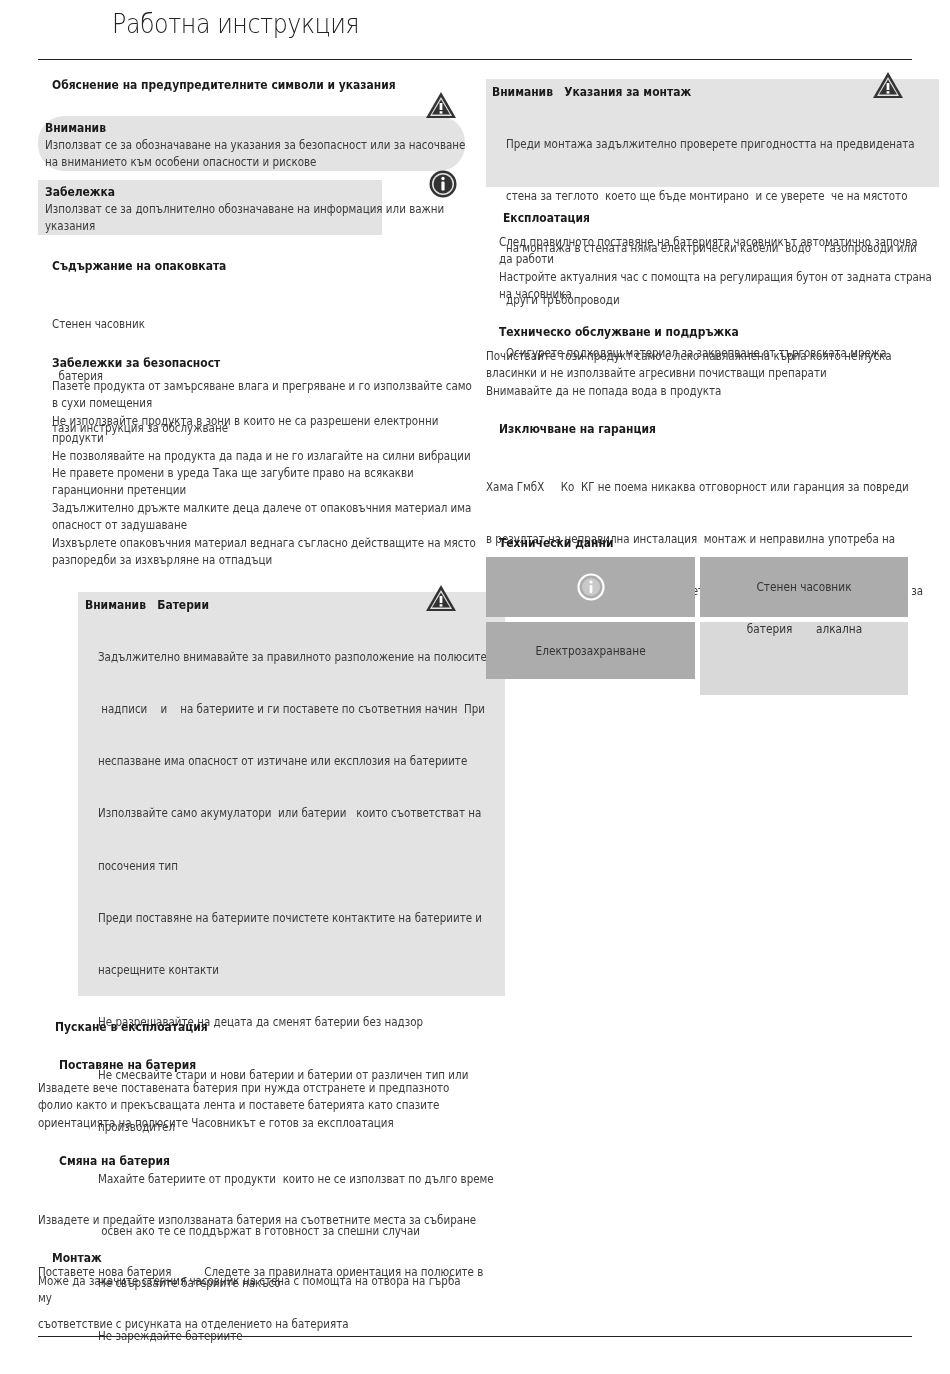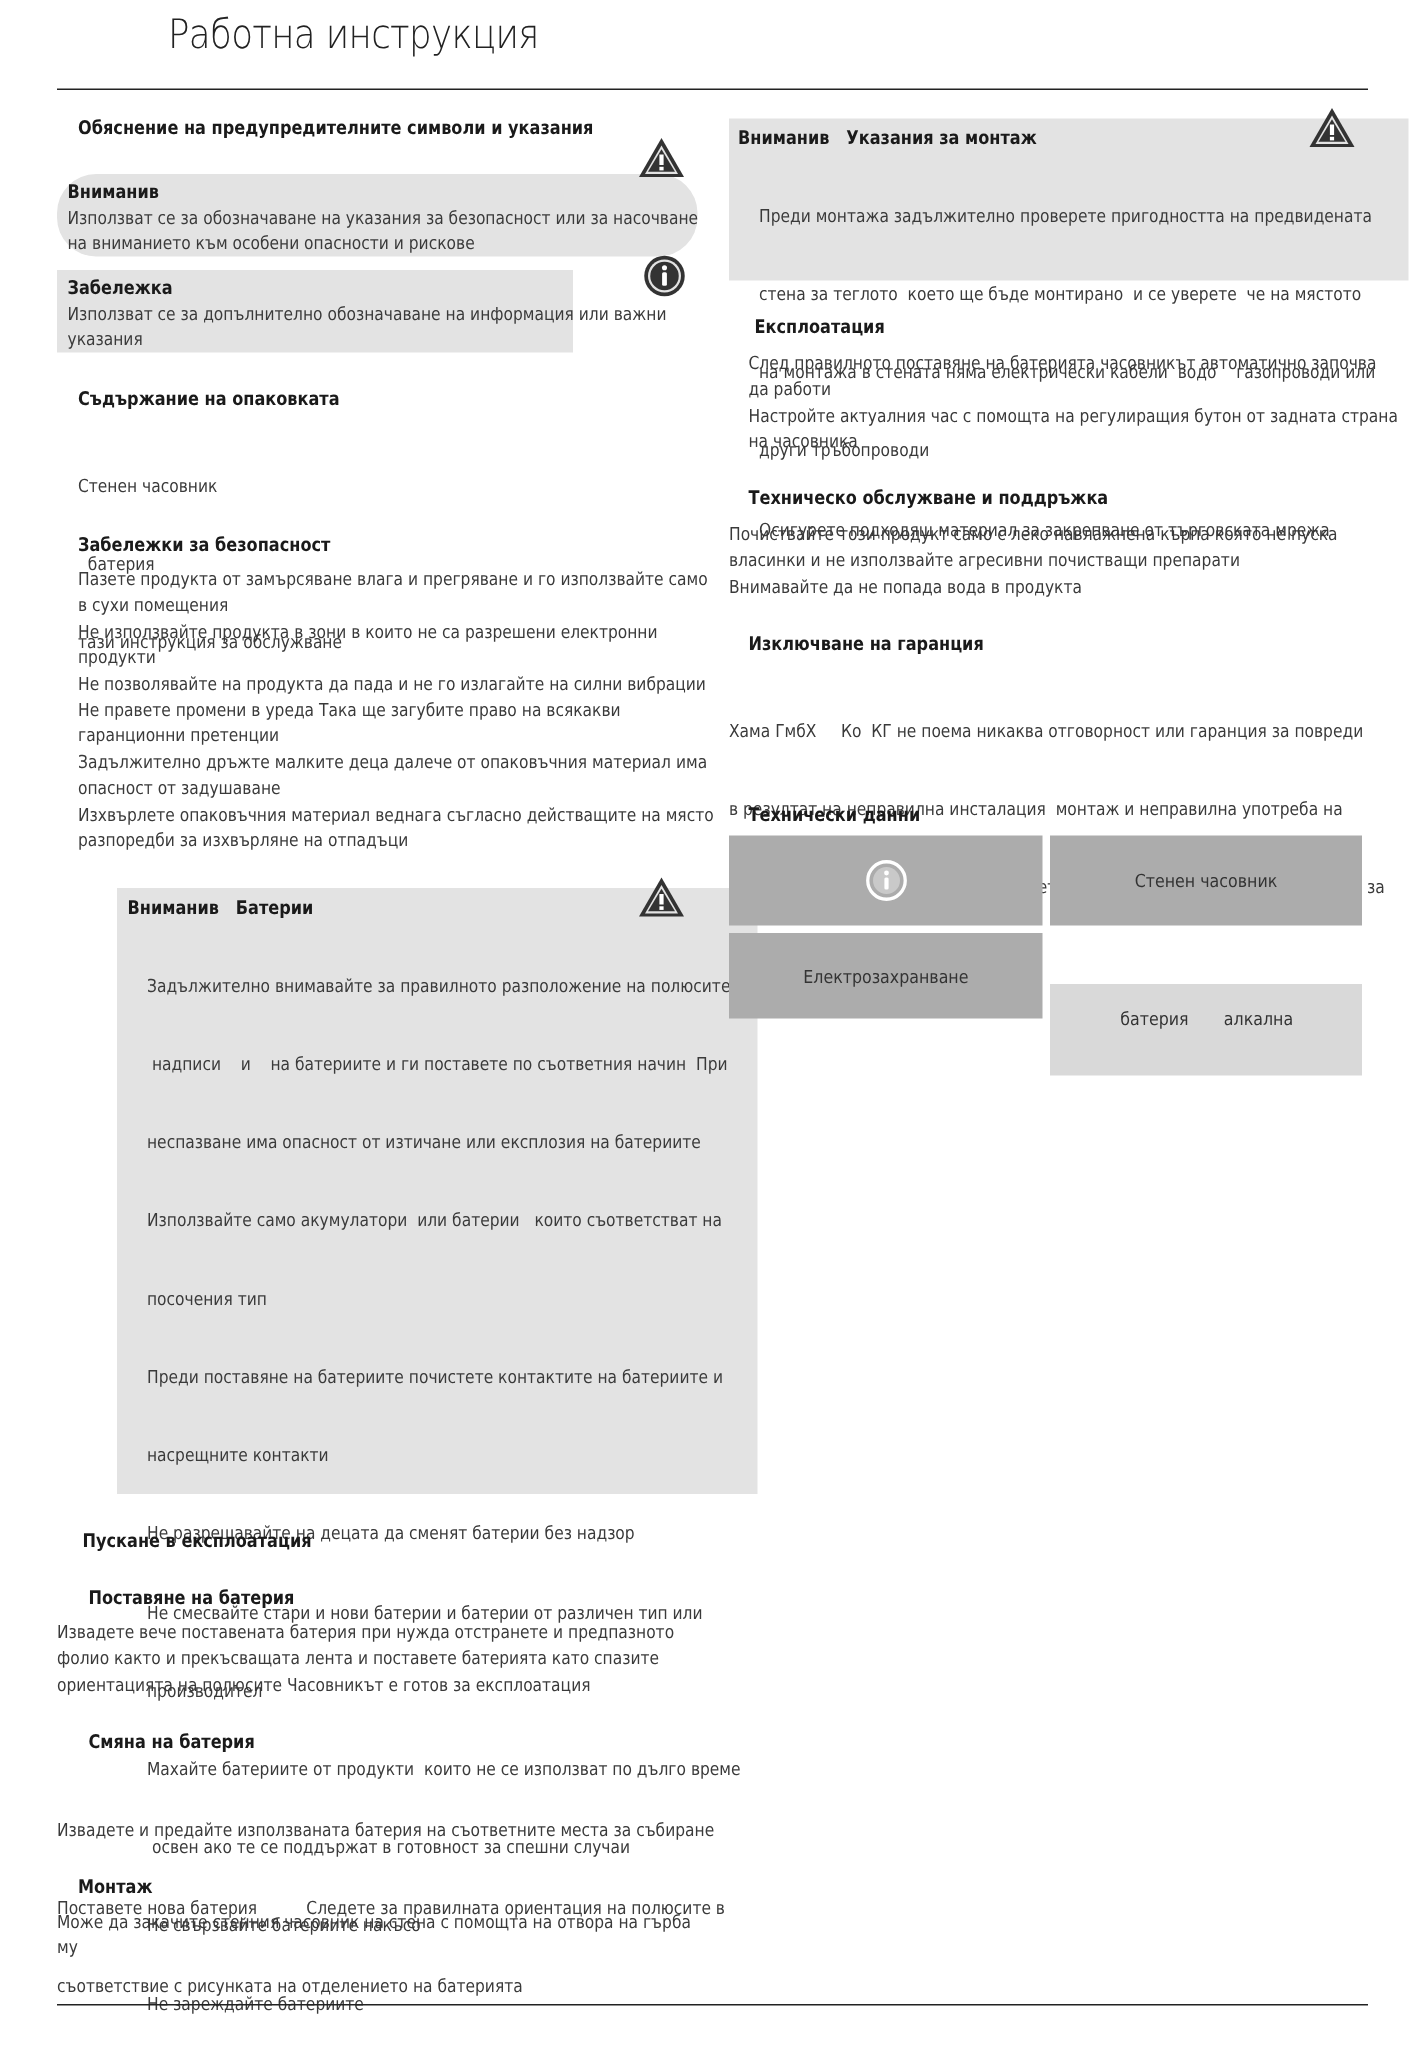--- a/index.html
+++ b/index.html
@@ -192,16 +192,16 @@
       <circle cx="14" cy="9" r="1.6" fill="#fff"></circle>
       <rect x="12.6" y="12" width="2.8" height="8" rx="1" fill="#fff"></rect>
     </svg>
   </div>
   <div class="cell dark" style="left:700px; top:557px; width:208px; height:60px;">
     <span>Стенен часовник</span>
   </div>
   <div class="cell dark" style="left:486px; top:622px; width:209px; height:57px;">
     <span>Електрозахранване</span>
   </div>
-  <div class="cell light" style="left:700px; top:622px; width:208px; height:57px; align-items:center; padding-bottom:4px;margin-top:34px;">
+  <div class="cell light" style="left:700px; top:622px; width:208px; height:57px; align-items:flex-start; padding-bottom:16px;">
     <span style="white-space:pre; margin-bottom:12px;">батерия       алкална</span>
   </div>
 </div>
 
 </body></html>

